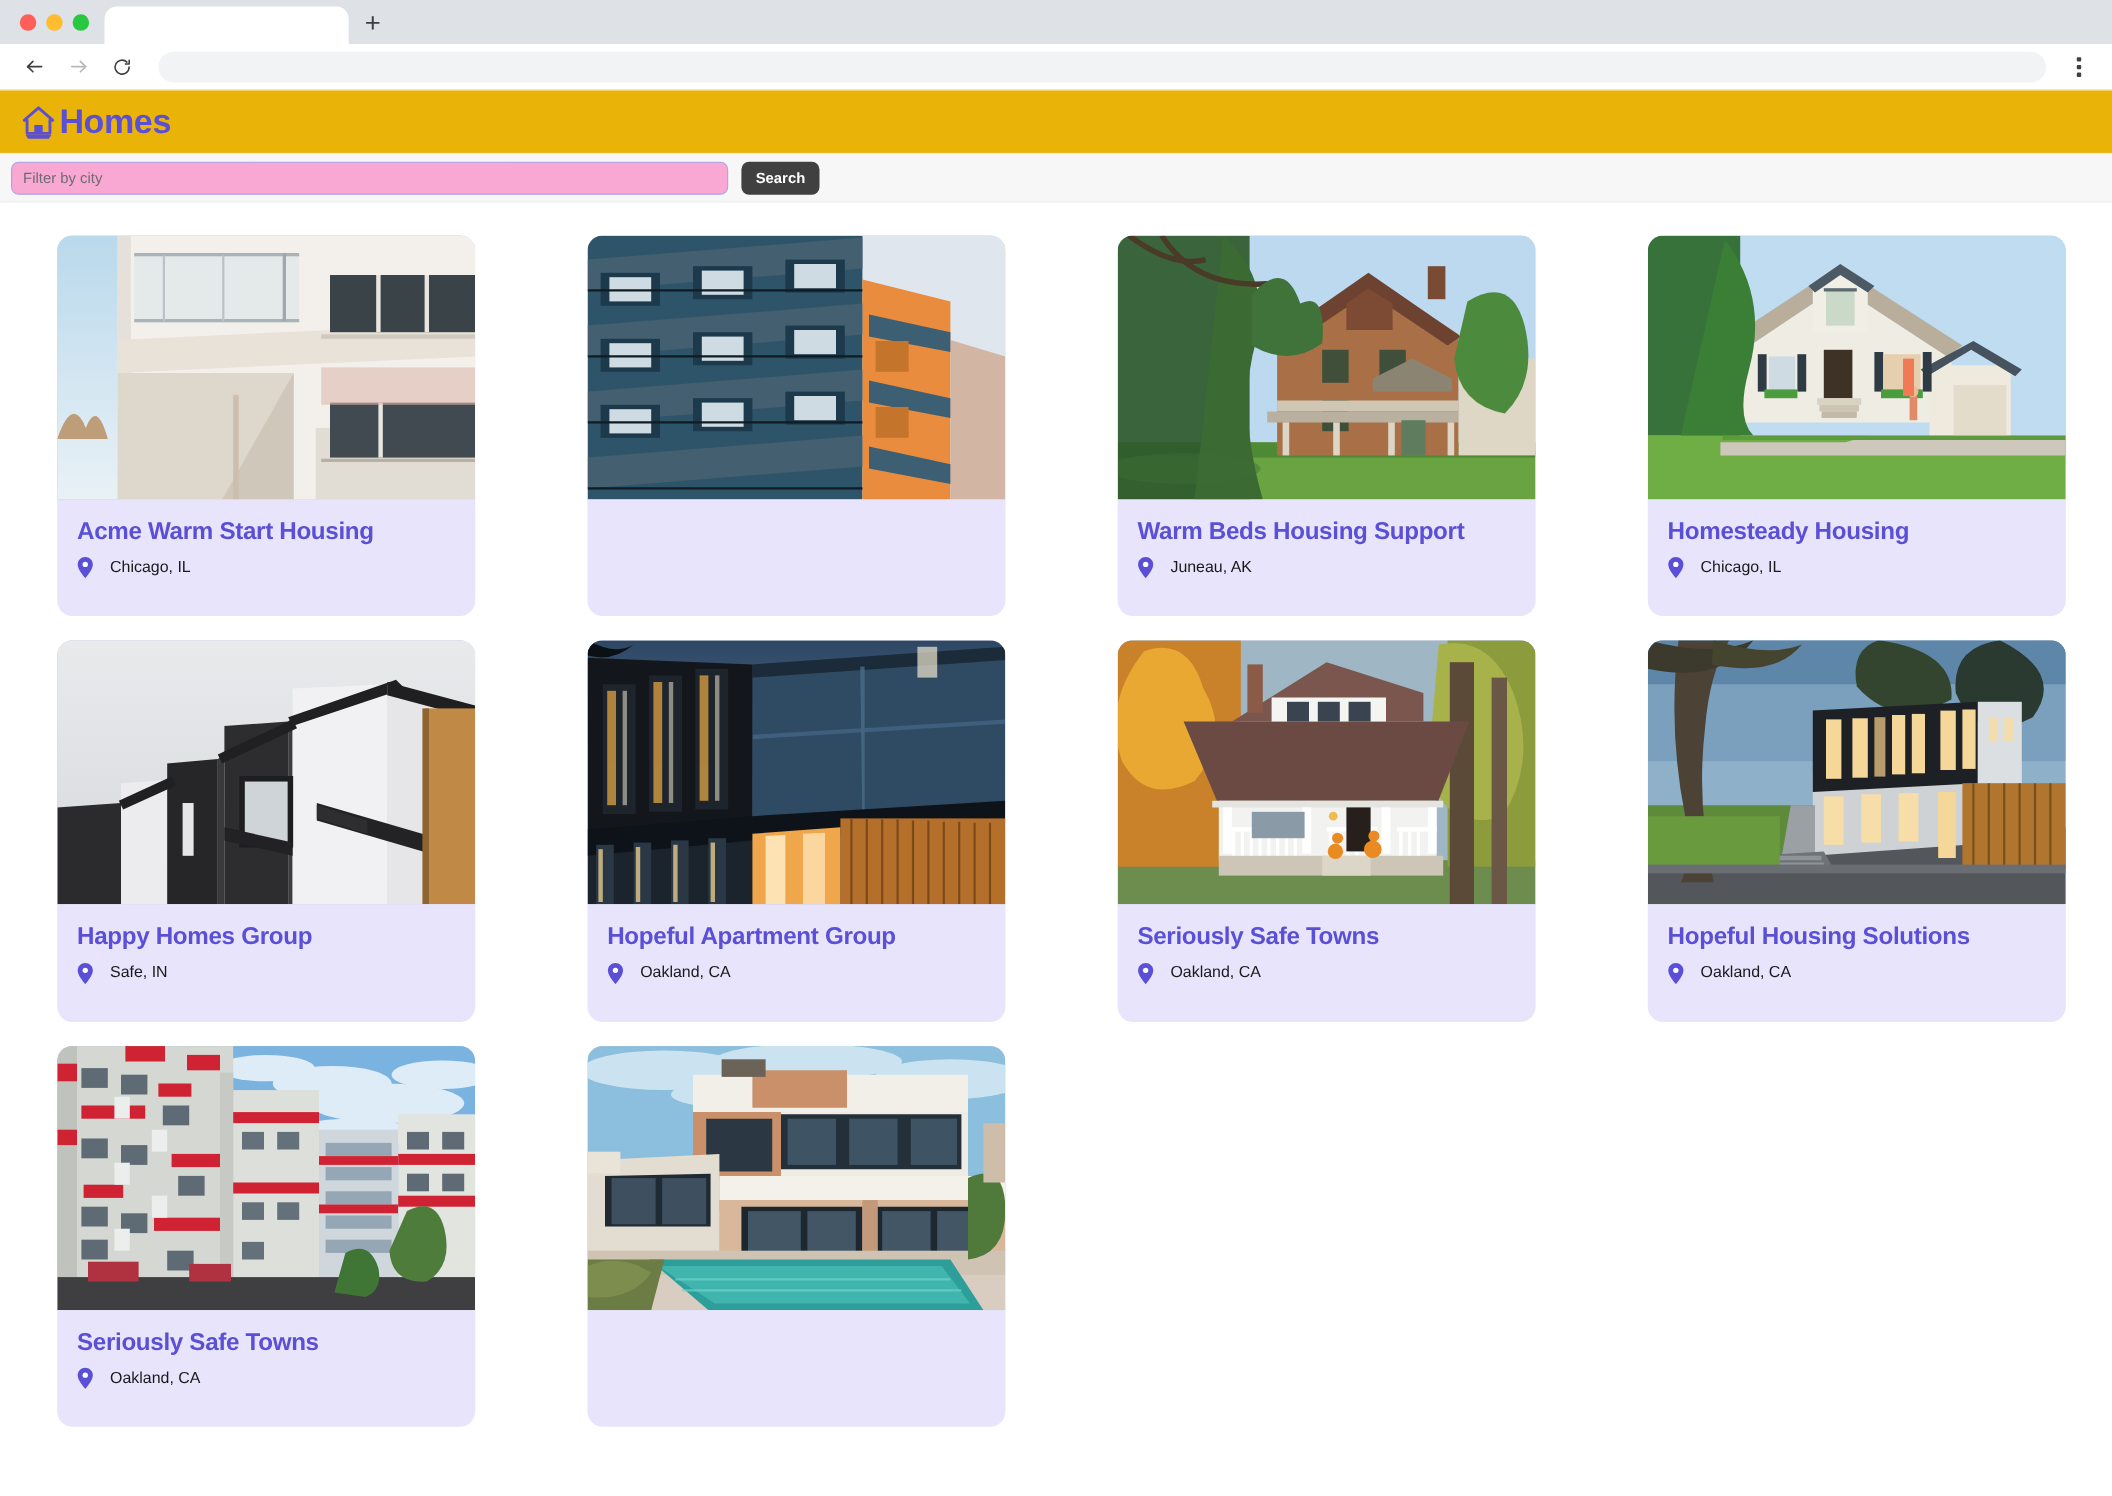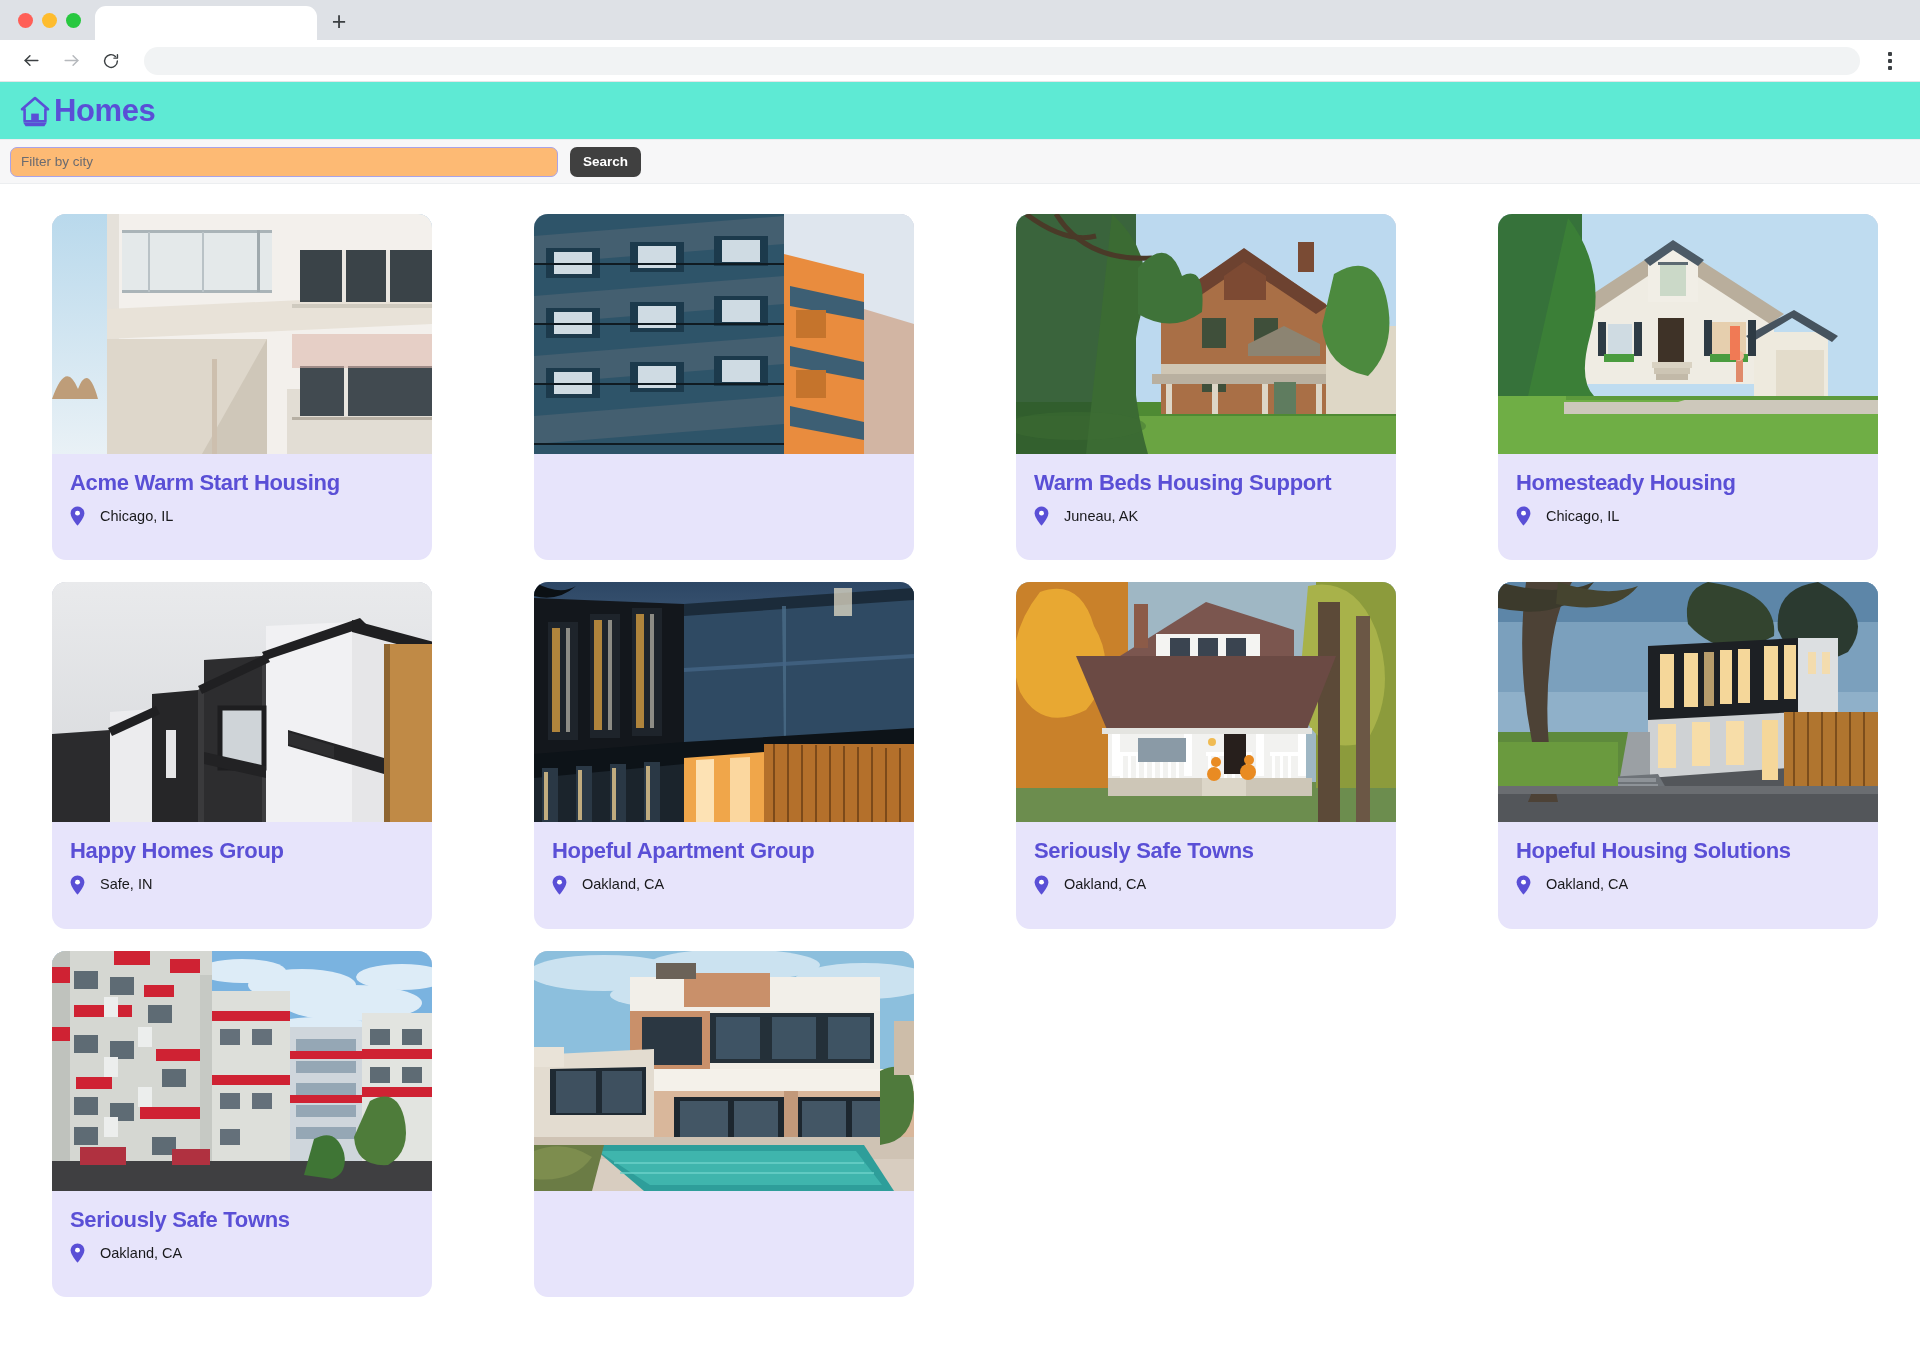--- a/index.html
+++ b/index.html
@@ -50,38 +50,38 @@
   }
   .kebab { width: 28px; height: 34px; display: flex; flex-direction: column;
            align-items: center; justify-content: center; gap: 3px; }
   .kebab i { width: 4px; height: 4px; background: #3c4043; border-radius: 1px;
              display: block; }
 
   
   .viewport { flex: 1; background: #ffffff; overflow: hidden; position: relative; }
 
   .appheader {
-    height: 58px; background: #5eead4; display: flex; align-items: center;
+    height: 58px; background: #eab308; display: flex; align-items: center;
     padding: 0 18px; border-bottom: 1px solid #eceef0;
   }
   .brand { display: flex; align-items: center; gap: 2px; }
   .brand-icon { width: 34px; height: 34px; display: block; }
   .brand-text {
     font-size: 31px; font-weight: 700; color: #5a4fd6;
     letter-spacing: -0.4px; line-height: 1;
   }
 
   .searchbar {
     height: 44px; background: #f7f7f8; border-bottom: 1px solid #eceef0;
     display: flex; align-items: center; padding: 0 0 0 10px; gap: 12px;
   }
   .city-input {
-    width: 548px; height: 30px; border: 1px solid #a9a3e8; border-radius: 7px;
+    width: 652px; height: 30px; border: 1px solid #a9a3e8; border-radius: 7px;
     padding: 0 10px; font-size: 13.5px; font-family: "Liberation Sans", sans-serif;
-    color: #202124; background: #fdba74; outline: none;
+    color: #202124; background: #f9a8d4; outline: none;
   }
   .city-input::placeholder { color: #6b6b70; }
   .search-btn {
     height: 30px; padding: 0 13px; background: #404040; color: #ffffff;
     border: none; border-radius: 7px; font-size: 13.5px; font-weight: 700;
     font-family: "Liberation Sans", sans-serif; cursor: pointer; line-height: 1;
   }
 
   .grid {
     padding: 30px 52px 0 52px;

